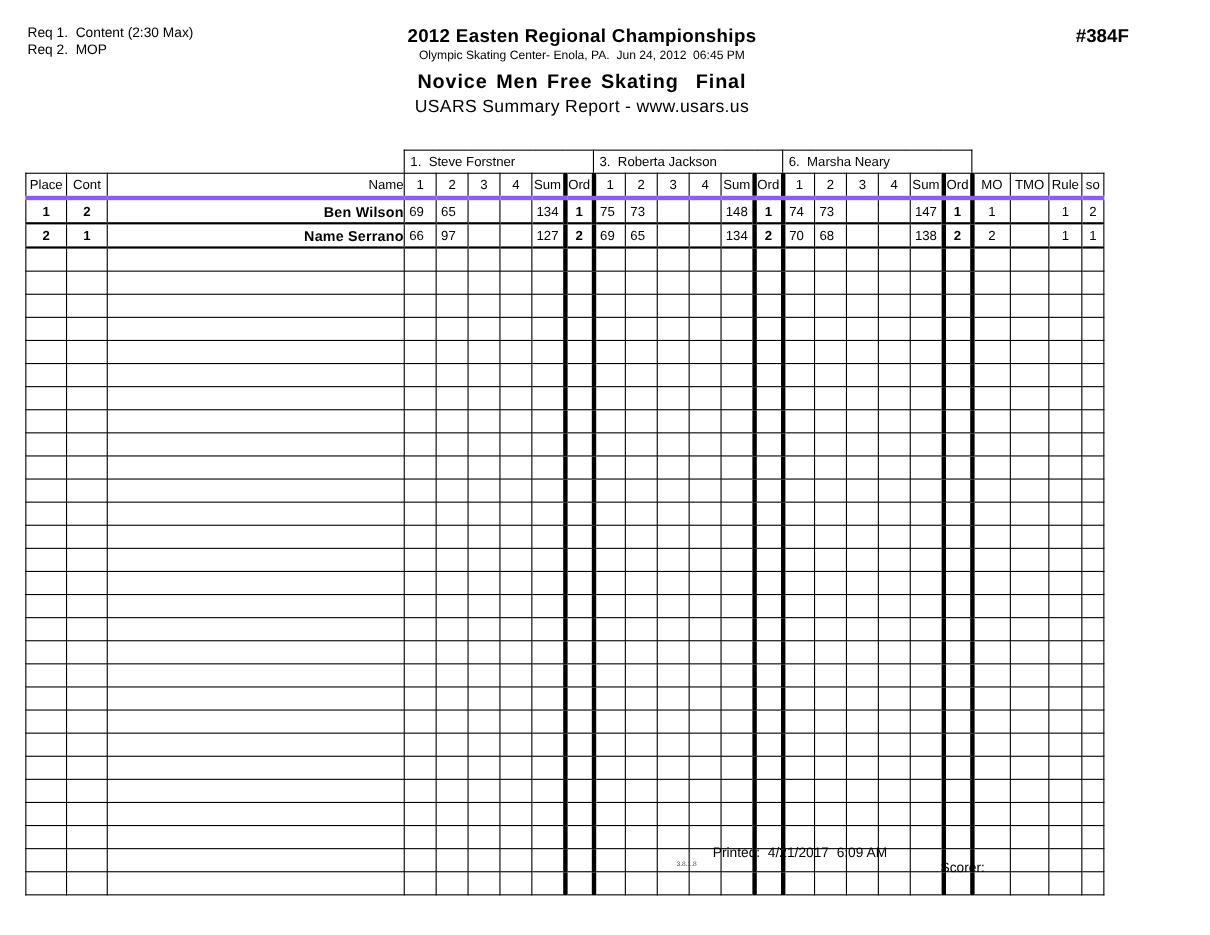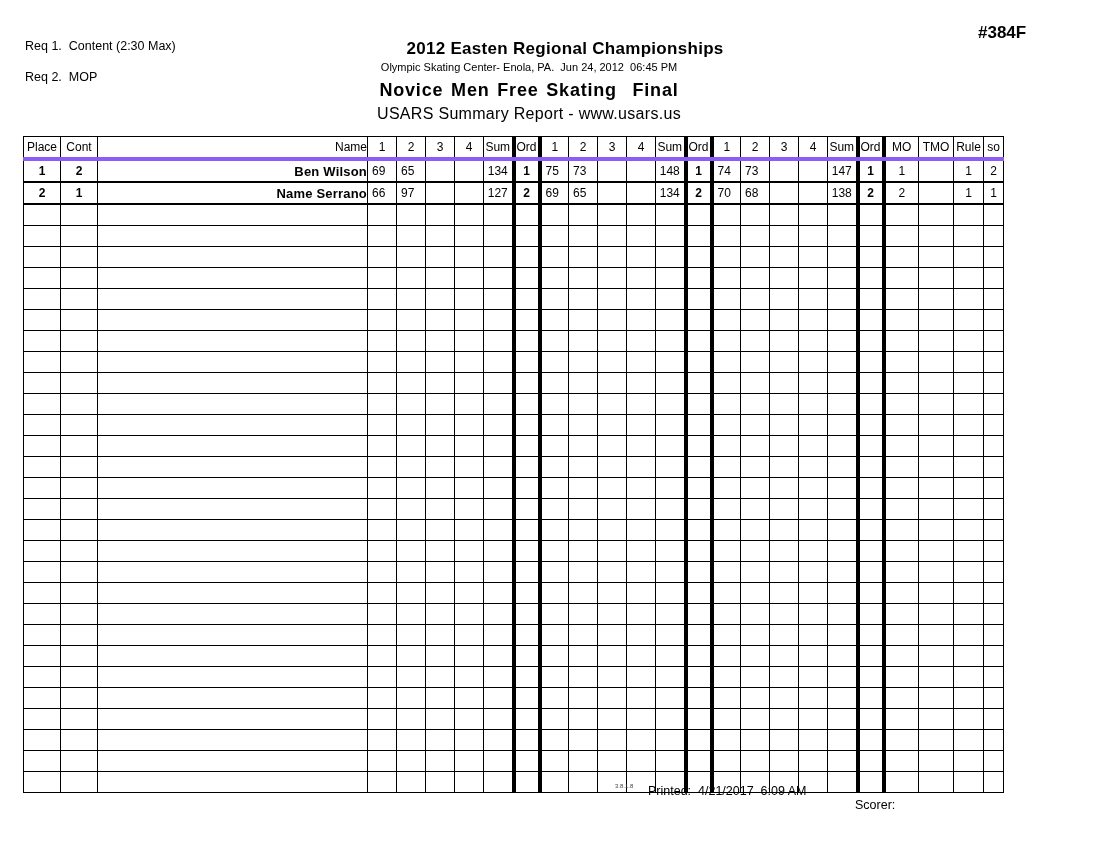--- a/index.html
+++ b/index.html
@@ -1,23 +1,23 @@
 <!DOCTYPE html>
 <html><head>
 <meta charset="utf-8">
 <style>
   html,body{margin:0;padding:0;background:#fff;}
   #page{position:relative;width:1100px;height:850px;background:#ffffff;
         font-family:"Liberation Sans",sans-serif;color:#000;overflow:hidden;}
   .abs{position:absolute;}
-  .pre{white-space:pre;margin-top:16px;}
+  .pre{white-space:pre;}
   .ctr{left:0;width:1058px;text-align:center;}
   #req-block{left:25px;top:23px;font-size:12.5px;line-height:15px;}
   #doc-number{left:978px;top:23px;font-size:17px;font-weight:bold;}
-  #title-line{top:23px;font-size:17px;font-weight:bold;letter-spacing:.3px;padding-left:36px;}
+  #title-line{top:23px;font-size:17px;font-weight:bold;letter-spacing:.3px;}
   #subtitle-line{top:45px;font-size:11px;}
   #event-line{top:64px;font-size:18px;font-weight:bold;letter-spacing:.8px;word-spacing:2px;}
   #report-line{top:89px;font-size:16px;letter-spacing:.3px;}
 
   table{border-collapse:collapse;table-layout:fixed;position:absolute;left:23px;top:136px;}
   th,td{border:1px solid #000;padding:0;font-size:12px;font-weight:normal;
         white-space:nowrap;overflow:hidden;height:20px;vertical-align:middle;}
   thead tr,tbody tr{height:20px;}
   #hdr-row th{border-bottom:4px solid #8b5cf6;}
   tr.filled td{border-bottom:2px solid #000;}
@@ -73,20 +73,27 @@
         <col style="width:29px">
         <col style="width:29px">
         <col style="width:30px">
         <col style="width:26px">
       <col style="width:35px">
         <col style="width:35px">
         <col style="width:30px">
         <col style="width:20px">
     </colgroup>
     <thead>
+      <tr>
+        <th class="nb" colspan="3"></th>
+        <th class="judgebox" colspan="6">1.  Steve Forstner</th>
+        <th class="judgebox" colspan="6">3.  Roberta Jackson</th>
+        <th class="judgebox" colspan="6">6.  Marsha Neary</th>
+        <th class="nb" colspan="4"></th>
+      </tr>
       <tr id="hdr-row">
         <th class="c">Place</th>
         <th class="c">Cont</th>
         <th class="l">Name</th>
 
         <th class="c">1</th>
         <th class="c">2</th>
         <th class="c">3</th>
         <th class="c">4</th>
         <th class="c">Sum</th>

